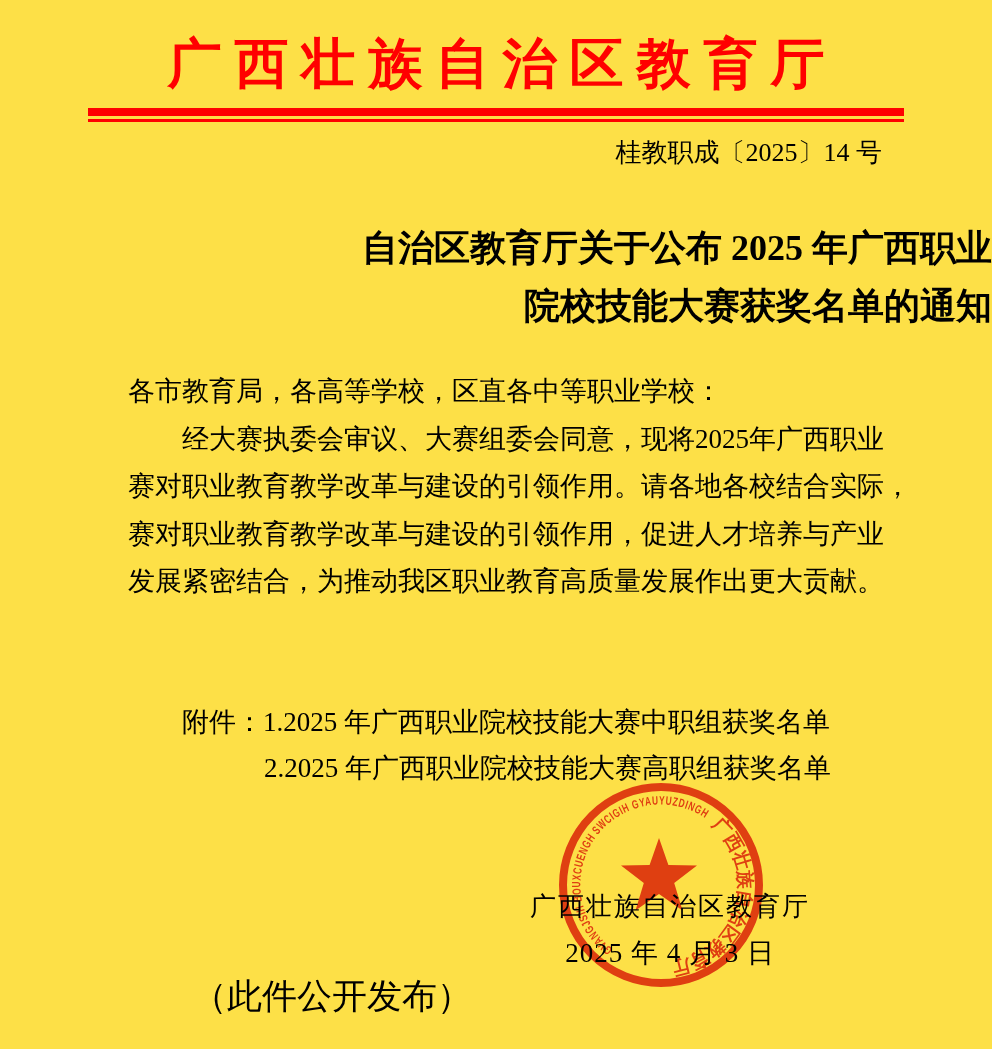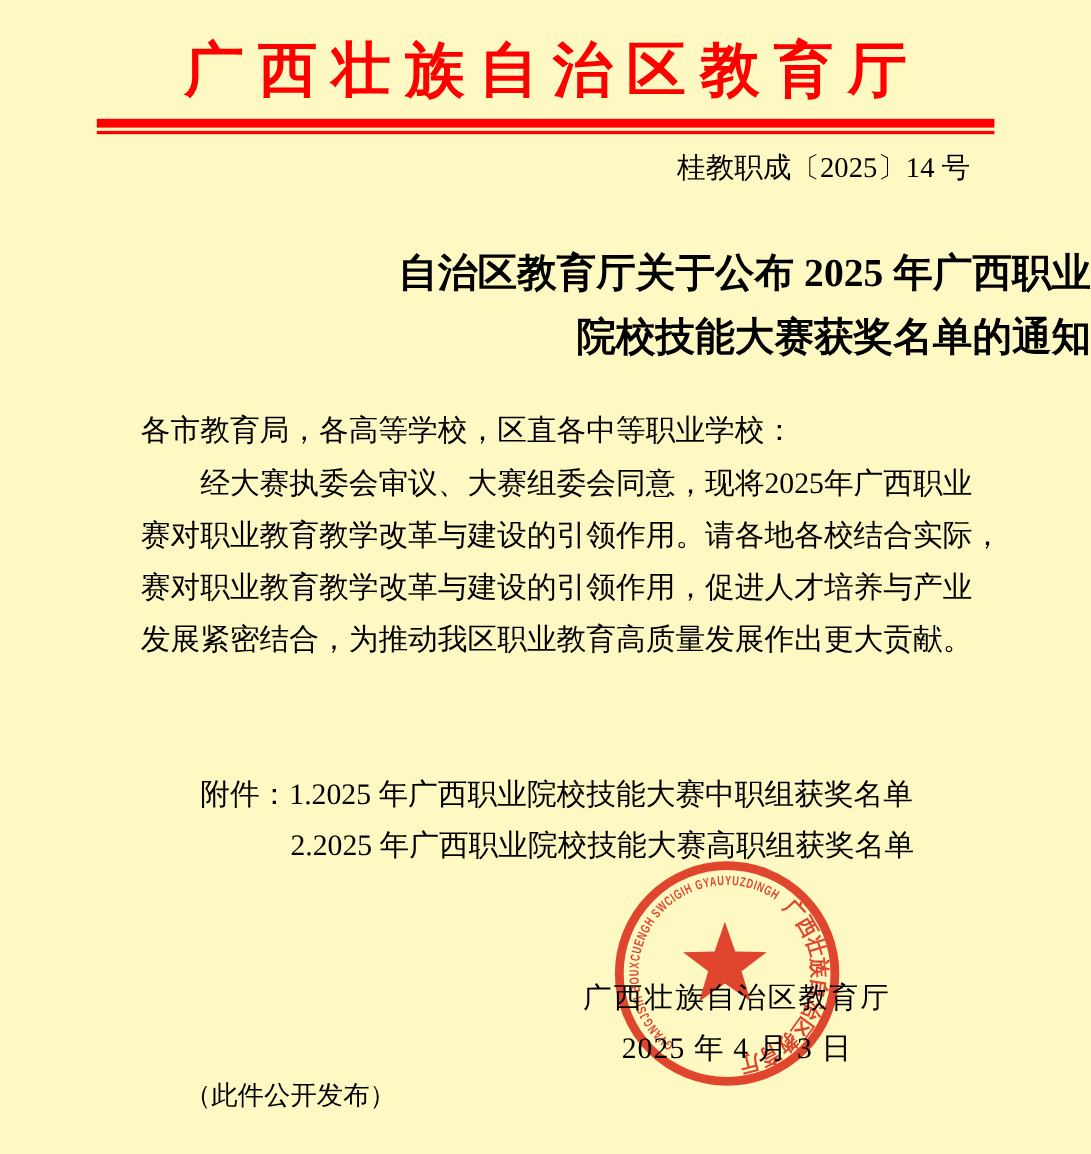--- a/index.html
+++ b/index.html
@@ -4,21 +4,21 @@
 <style>
   :root{
     --accent-red:#ff0000;
     --seal-red:#df372b;
   }
   *{margin:0;padding:0;box-sizing:border-box;}
   html,body{background:#ffffff;}
   .page{
     position:relative;
     width:992px;height:1049px;
-    background:#fef9c3;
+    background:#fde047;
     margin:0 auto;
     overflow:hidden;
     color:#000;
     font-family:"Liberation Serif","DejaVu Serif",serif;
   }
   .masthead{
     position:absolute;top:28px;left:0;width:992px;
     text-align:center;
     color:var(--accent-red,#ff0000);
     font-size:54px;font-weight:bold;
@@ -50,22 +50,22 @@
   }
   .attach-line{white-space:nowrap;padding-left:54px;}
   .attach-line.second{padding-left:136px;}
   .signature-block{
     position:absolute;top:884px;left:520px;width:300px;
     text-align:center;line-height:46px;white-space:nowrap;
   }
   .signature-agency{font-size:26px;letter-spacing:2px;}
   .signature-date{font-size:27px;letter-spacing:1px;}
   .footer-note{
-    position:absolute;top:977px;left:168px;
-    font-size:24px;line-height:40px;white-space:nowrap;
+    position:absolute;top:977px;left:192px;
+    font-size:35px;line-height:40px;white-space:nowrap;
   }
   .seal{
     position:absolute;left:558px;top:782px;
     width:206px;height:206px;
     color:var(--seal-red,#df372b);
     mix-blend-mode:multiply;
     opacity:.92;
     pointer-events:none;
   }
   .seal text{

